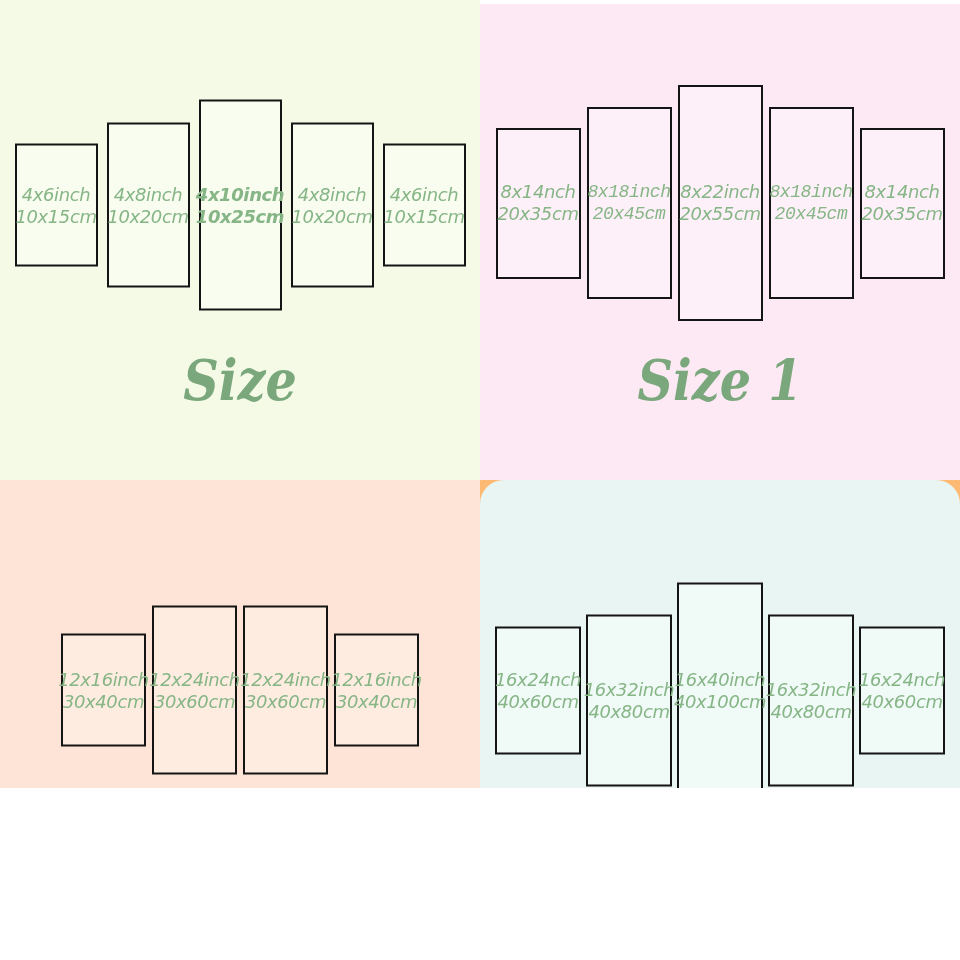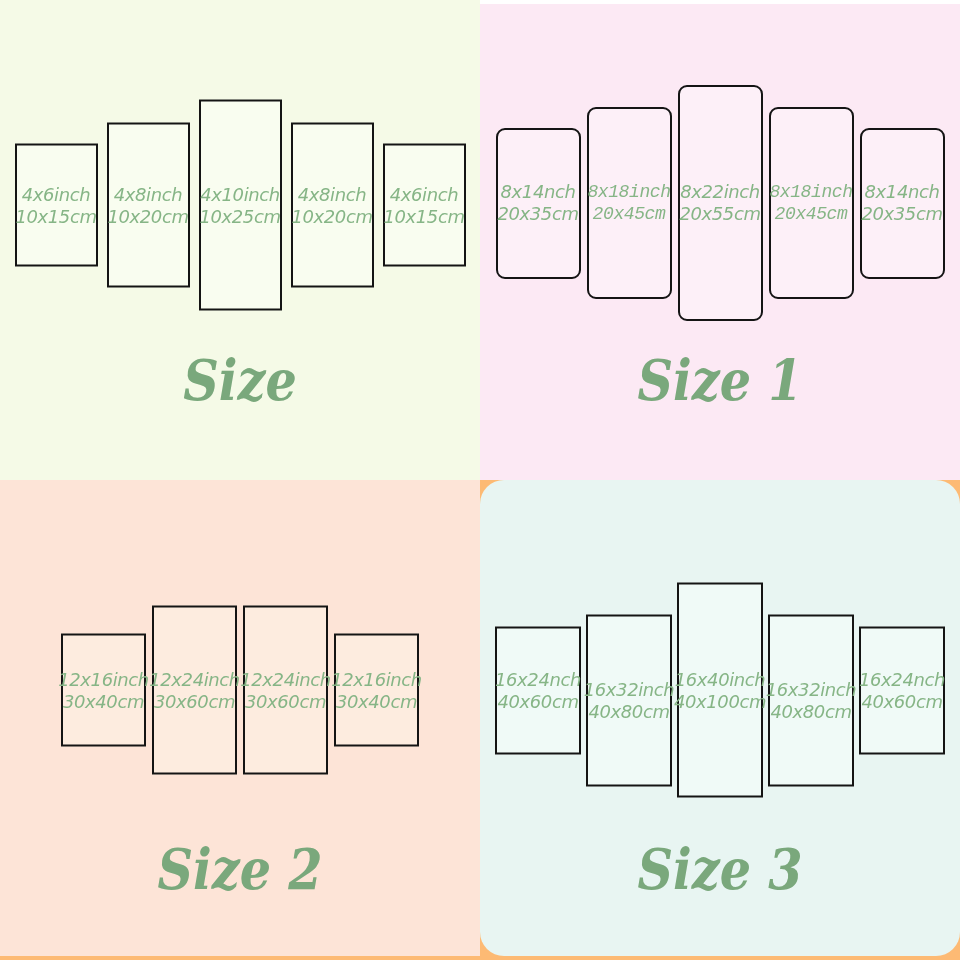--- a/index.html
+++ b/index.html
@@ -3,21 +3,21 @@
 <meta charset="utf-8">
 <style>
   html, body { margin: 0; padding: 0; }
   body {
     width: 960px; height: 960px;
     background: #ffffff;
     font-family: "DejaVu Sans", sans-serif;
   }
   .canvas {
     position: relative;
-    width: 960px; height: 960px;
+    width: 960px; height: 788px;
     background: #fdba74;
     overflow: hidden;
   }
   .quadrant { position: absolute; width: 480px; }
   .q1 { left: 0;     top: 0;     height: 480px; }
   .q2 { left: 480px; top: 0;     height: 480px; border-top: 4px solid #ffffff; box-sizing: border-box; }
   .q3 { left: 0;     top: 480px; height: 476px; }
   .q4 { left: 480px; top: 480px; height: 476px; }
 
   .panels {
@@ -32,24 +32,24 @@
 
   .panel {
     box-sizing: border-box;
     border: 2px solid var(--panel-border, #141414);
     background: var(--panel-fill, #ffffff);
     display: flex; flex-direction: column;
     justify-content: center; align-items: center;
     flex: 0 0 auto;
   }
   .q1 .panel { width: 83px; }
-  .q2 .panel { width: 85px; border-radius: 9px; }
+  .q2 .panel { width: 85px; }
   .q3 .panel { width: 85px; }
   .q4 .panel { width: 86px; }
-  .q1 .p-side { height: 123px; } .q1 .p-mid { height: 165px; } .q1 .p-center { height: 211px; }
+  .q1 .p-side { height: 123px; } .q1 .p-mid { height: 165px; } .q1 .p-center { height: 211px; font-weight: bold; }
   .q2 .p-side { height: 151px; } .q2 .p-mid { height: 192px; font-family: Liberation Mono, monospace; } .q2 .p-center { height: 236px; }
   .q3 .p-side { height: 113px; } .q3 .p-mid { height: 169px; } .q3 .p-center { height: 226px; }
   .q4 .p-side { height: 128px; } .q4 .p-mid { height: 172px; margin-top: 20px; } .q4 .p-center { height: 215px; }
 
   .ln {
     font-style: italic;
     font-size: 18px;
     line-height: 22px;
     letter-spacing: -0.4px;
     white-space: nowrap;

